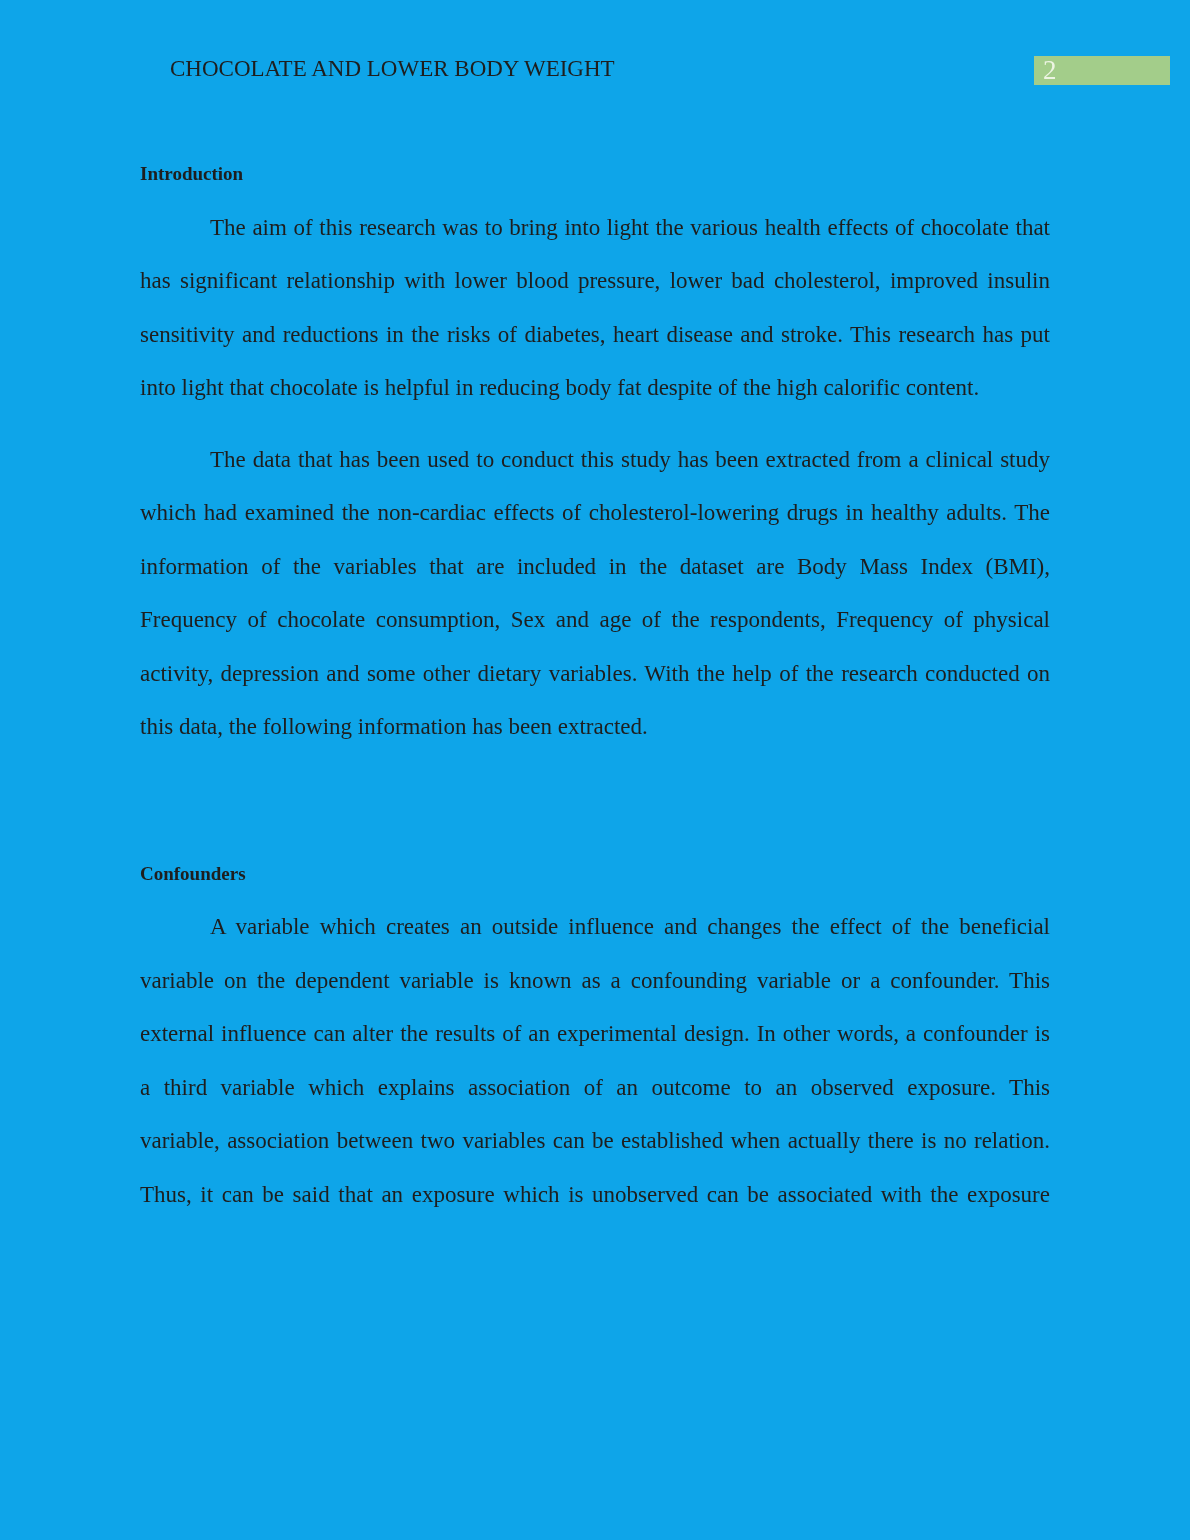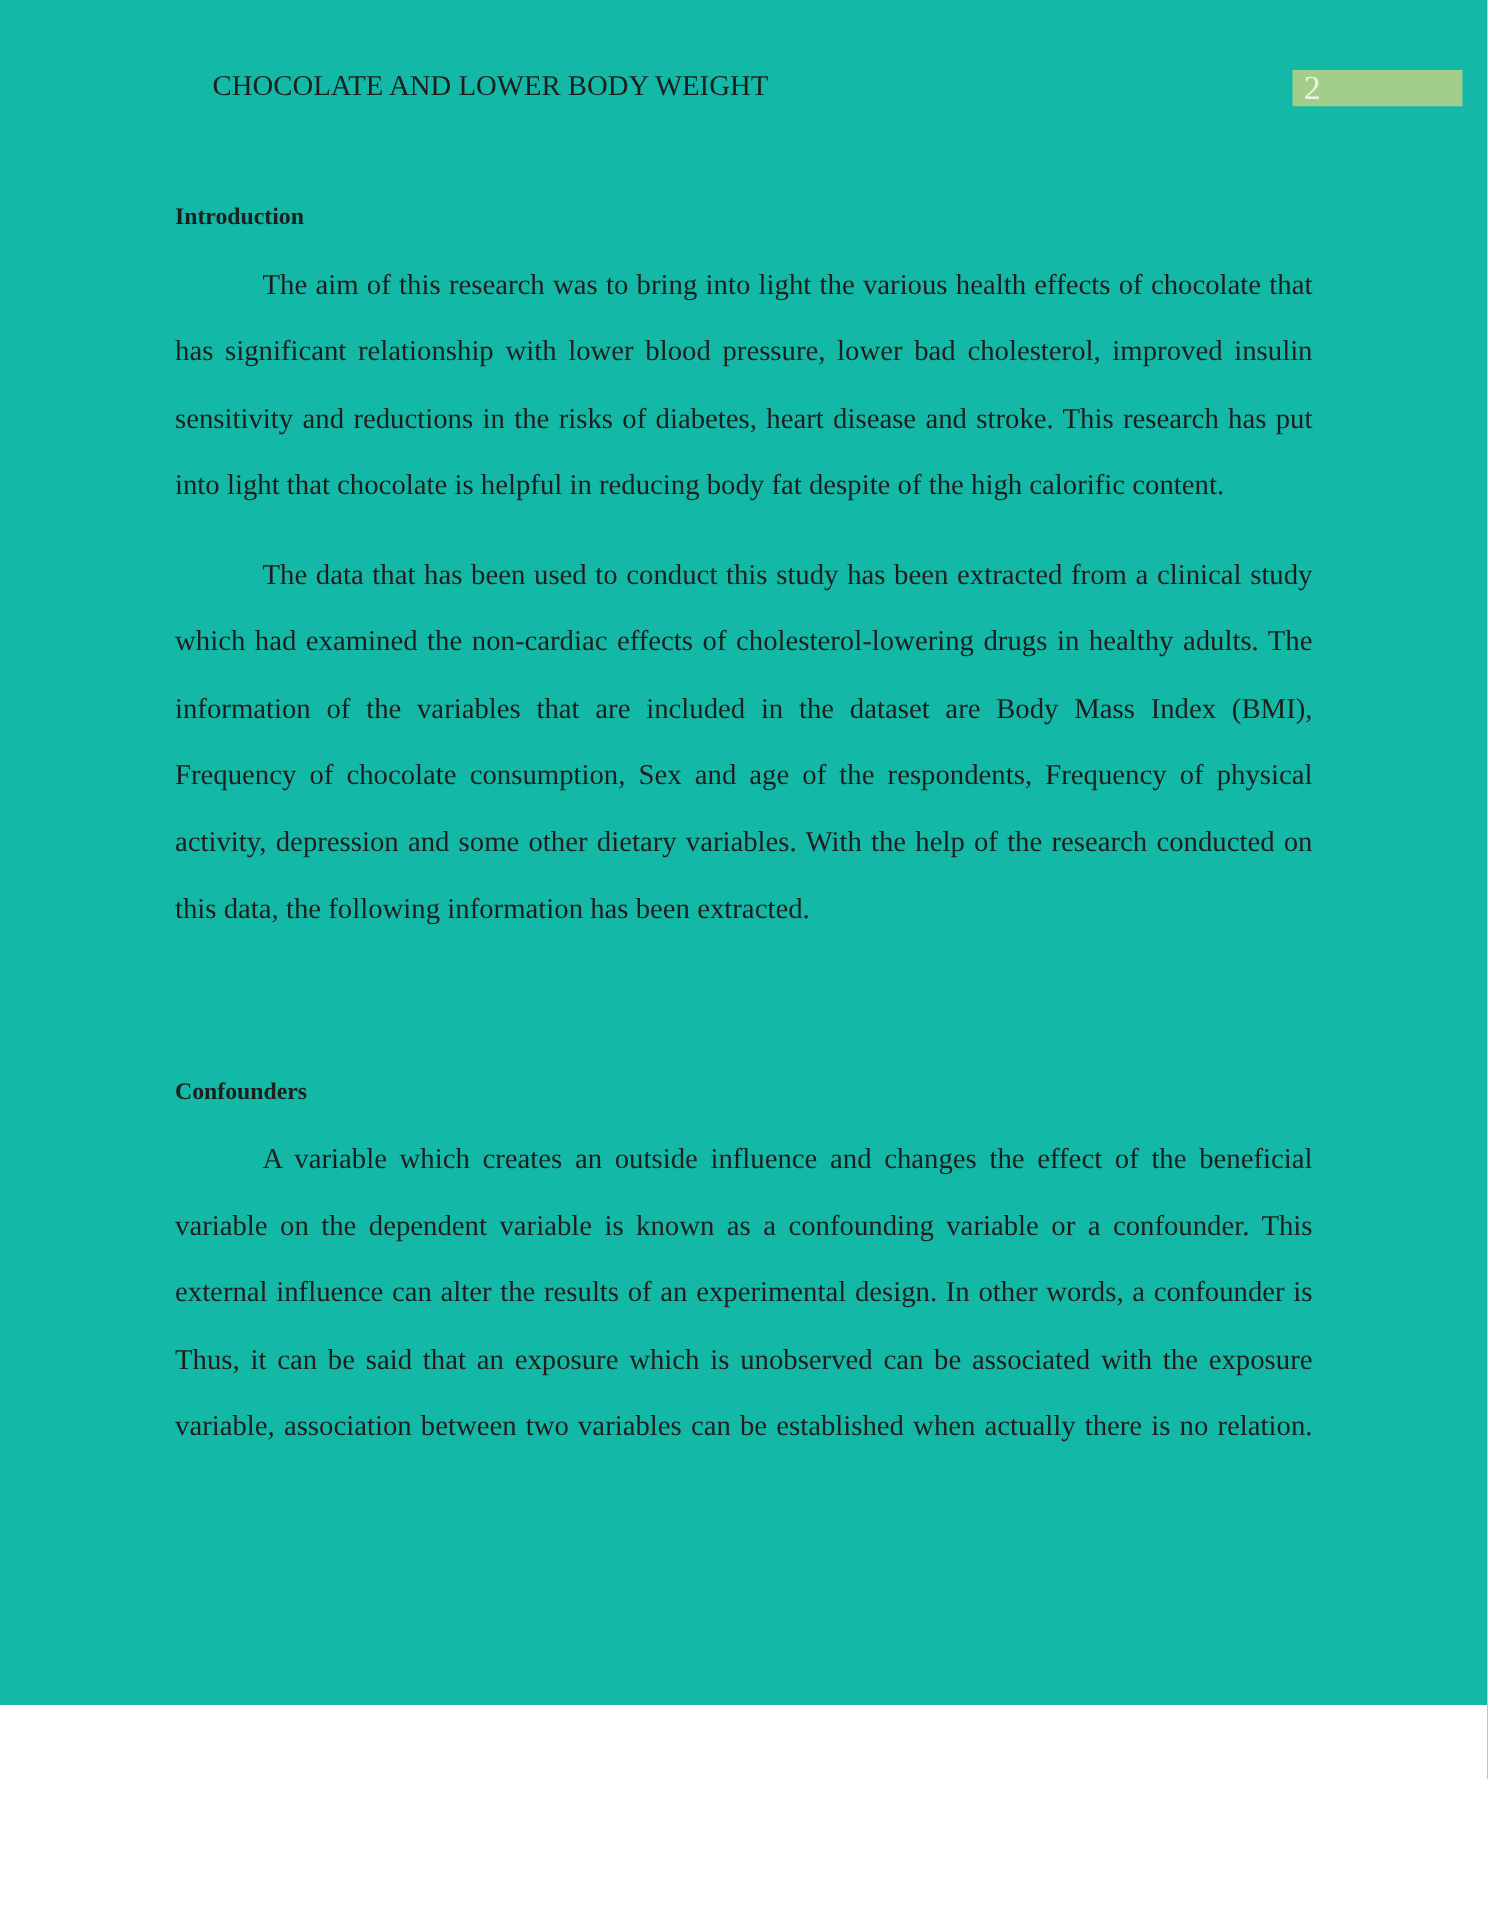--- a/index.html
+++ b/index.html
@@ -1,20 +1,20 @@
 <!DOCTYPE html>
 <html><head>
 <meta charset="utf-8">
 <style>
   html, body { margin: 0; padding: 0; background: #ffffff; }
   .page {
     position: relative;
     width: 1190px;
-    height: 1364px;
-    background: #14b8a6;
+    height: 1540px;
+    background: #0ea5e9;
     font-family: "Liberation Serif", "DejaVu Serif", serif;
     color: #1e1e1e;
     overflow: hidden;
   }
   .running-head {
     position: absolute;
     left: 170px;
     top: 55px;
     font-size: 23px;
     line-height: 28px;
@@ -83,17 +83,18 @@
         <div class="line">information of the variables that are included in the dataset are Body Mass Index (BMI),</div>
         <div class="line">Frequency of chocolate consumption, Sex and age of the respondents, Frequency of physical</div>
         <div class="line">activity, depression and some other dietary variables. With the help of the research conducted on</div>
         <div class="line last">this data, the following information has been extracted.</div>
       </div>
       <h2 class="section-heading h-gap">Confounders</h2>
       <div class="para">
         <div class="line first">A variable which creates an outside influence and changes the effect of the beneficial</div>
         <div class="line">variable on the dependent variable is known as a confounding variable or a confounder. This</div>
         <div class="line">external influence can alter the results of an experimental design. In other words, a confounder is</div>
+        <div class="line">a third variable which explains association of an outcome to an observed exposure. This</div>
+        <div class="line">variable, association between two variables can be established when actually there is no relation.</div>
         <div class="line">Thus, it can be said that an exposure which is unobserved can be associated with the exposure</div>
-        <div class="line">variable, association between two variables can be established when actually there is no relation.</div>
       </div>
     </div>
 </div>
 
 </body></html>

